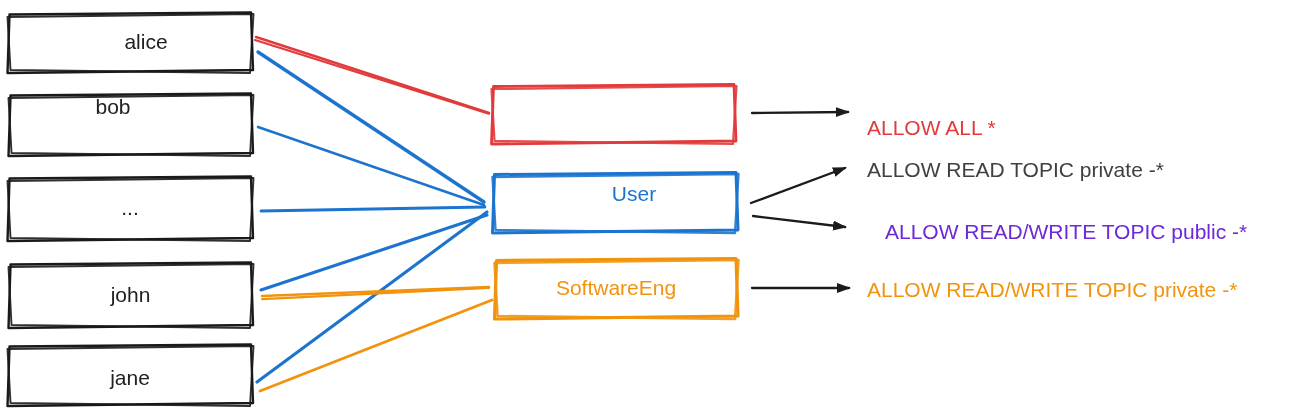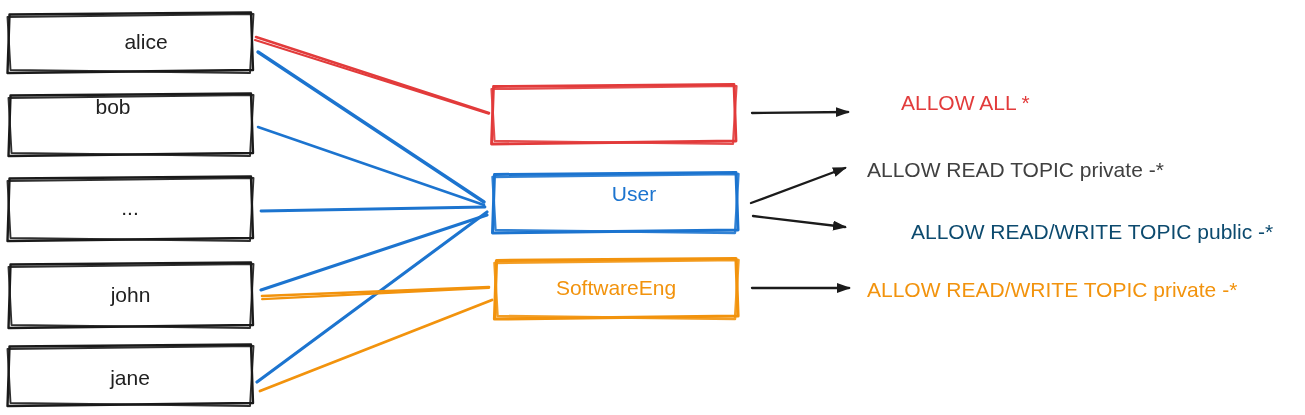--- a/index.html
+++ b/index.html
@@ -76,17 +76,17 @@
     <span class="lbl">jane</span>
   </div>
 
   <div class="node" id="r1" style="left: 493px; top: 172px; width: 244px; height: 44px; padding-left: 38px;">
     <span class="lbl" style="color: rgb(28, 116, 207);">User</span>
   </div>
   <div class="node" id="r2" style="left: 495px; top: 258px; width: 242px; height: 60px;">
     <span class="lbl" style="color: rgb(242, 147, 13);">SoftwareEng</span>
   </div>
 
-  <div class="perm" id="p0" style="left: 867px; top: 89px; color: rgb(226, 59, 59); margin-left: 34px;">ALLOW ALL *</div>
+  <div class="perm" id="p0" style="left: 867px; top: 114px; color: rgb(226, 59, 59);">ALLOW ALL *</div>
   <div class="perm" id="p1" style="left: 867px; top: 156px; color: #404040;">ALLOW READ TOPIC private -*</div>
-  <div class="perm" id="p2" style="left: 911px; top: 218px; color: #0c4a6e;">ALLOW READ/WRITE TOPIC public -*</div>
+  <div class="perm" id="p2" style="left: 885px; top: 218px; color: #6d28d9;">ALLOW READ/WRITE TOPIC public -*</div>
   <div class="perm" id="p3" style="left: 867px; top: 276px; color: rgb(242, 147, 13); text-align: right;">ALLOW READ/WRITE TOPIC private -*</div>
 </div>
 
 </body></html>

